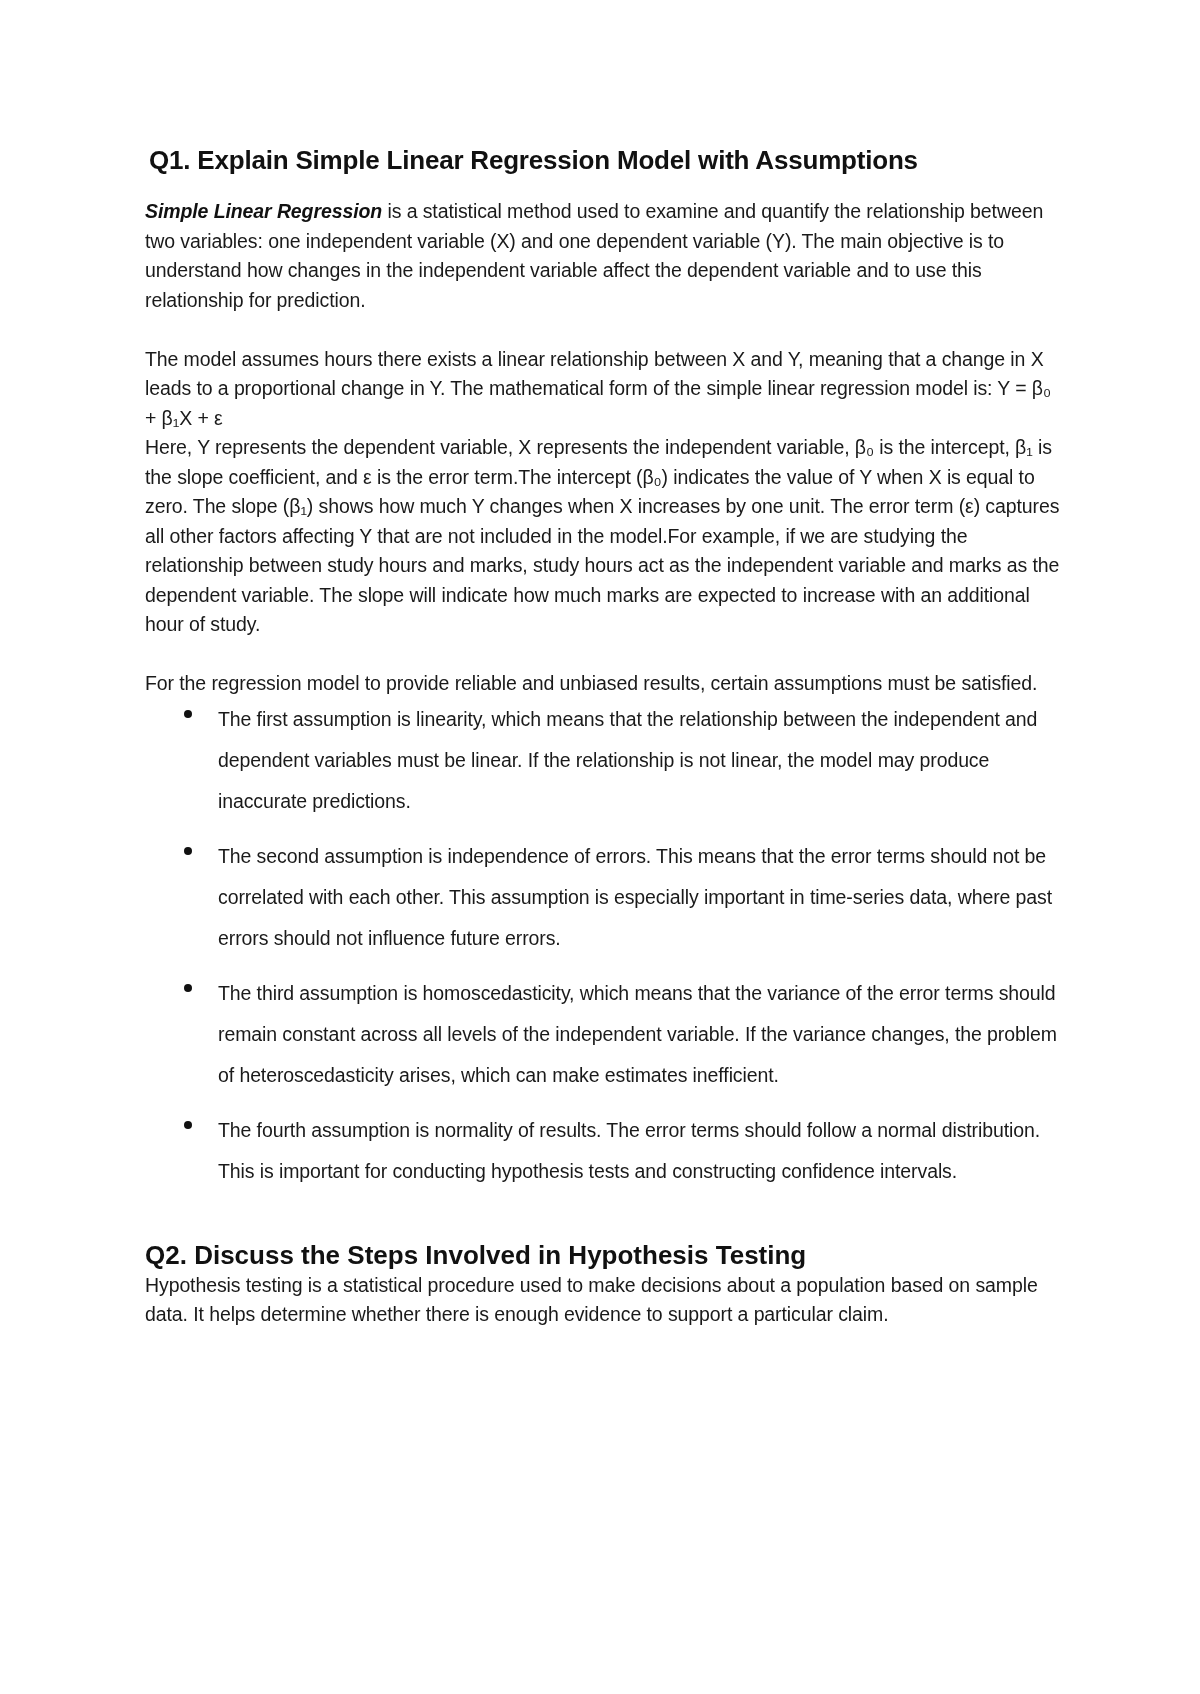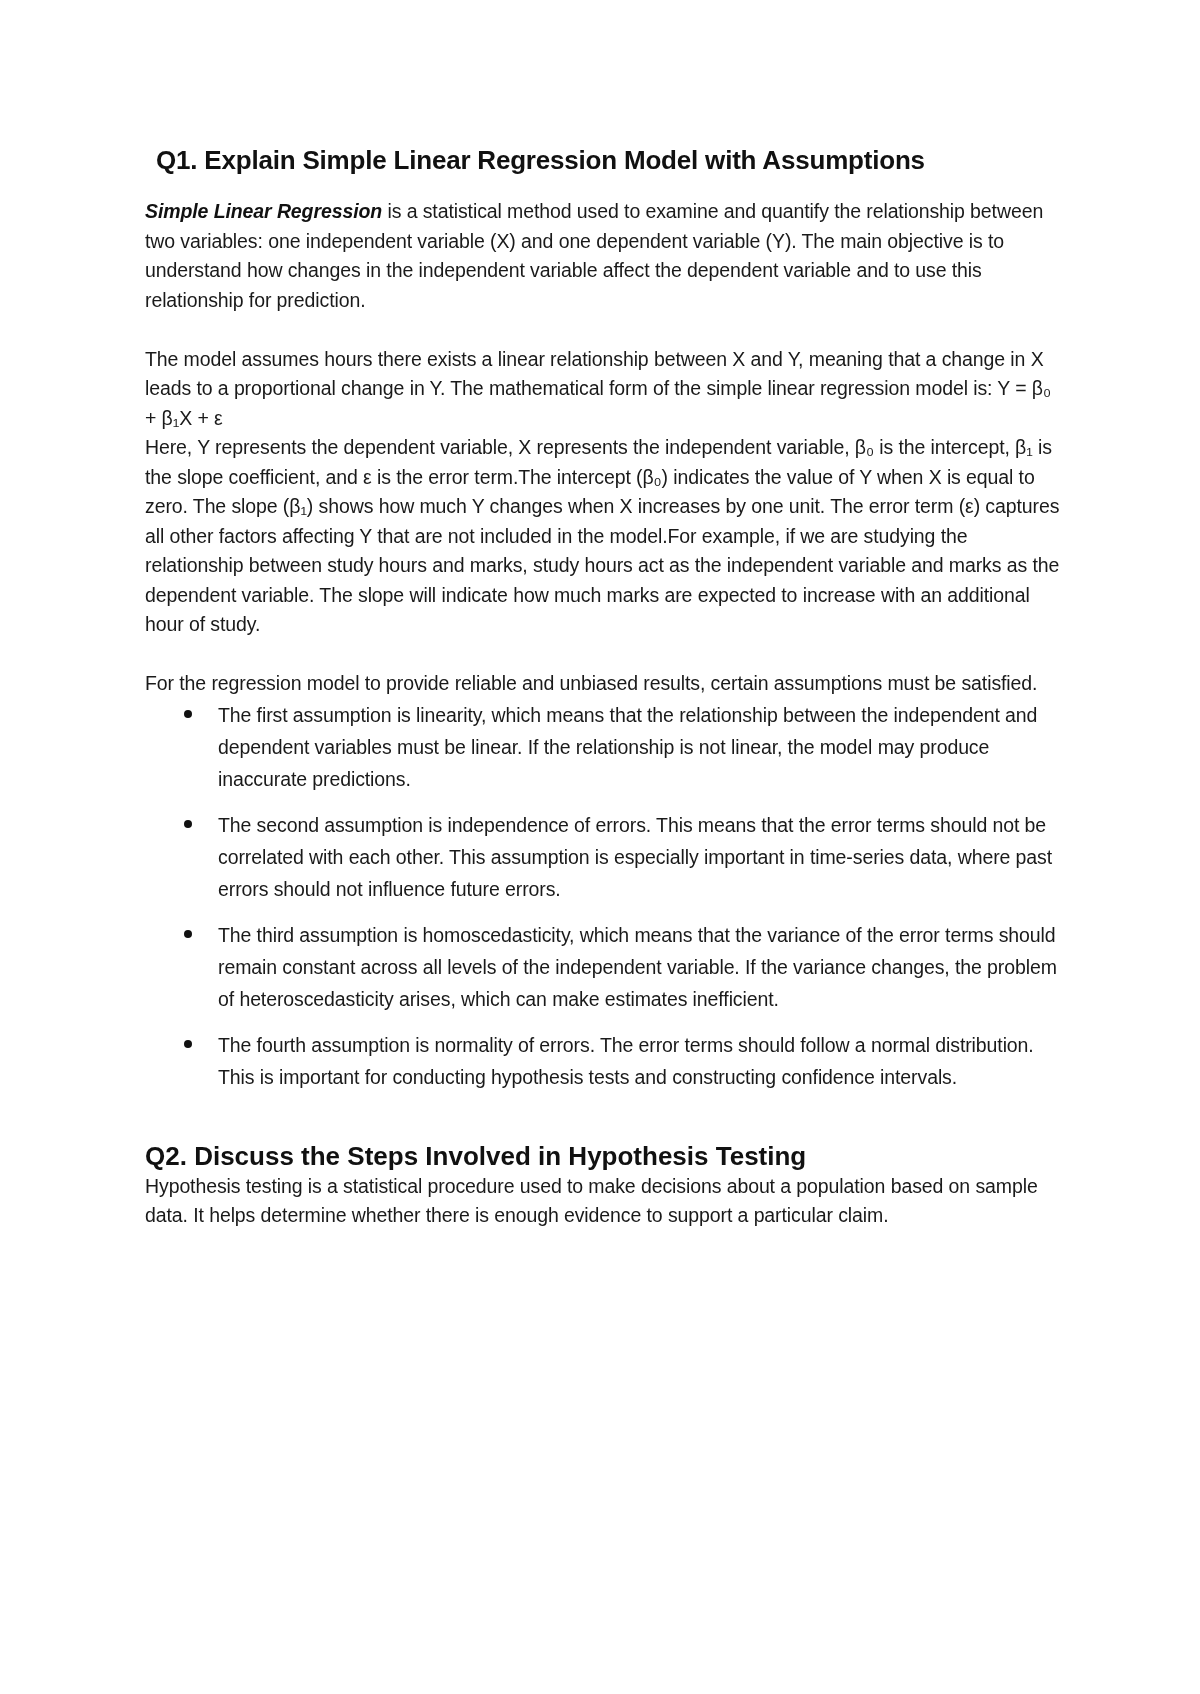--- a/index.html
+++ b/index.html
@@ -19,21 +19,21 @@
       position: absolute;
       left: 145px;
       top: 143px;
       width: 920px;
     }
     .h1 {
       font-family: "Liberation Sans", sans-serif;
       font-weight: bold;
       font-size: 26px;
       line-height: 34px;
-      margin: 0 0 20px 11px;
+      margin: 0 0 20px 4px;
       color: #111;
       letter-spacing: -0.2px;
     }
     .p {
       font-size: 19.5px;
       line-height: 29.5px;
       margin: 0;
       color: #1a1a1a;
       letter-spacing: -0.1px;
     }
@@ -47,21 +47,21 @@
     }
     ul.bullets {
       list-style: none;
       margin: 0;
       padding: 0;
     }
     ul.bullets li {
       position: relative;
       padding-left: 73px;
       font-size: 19.5px;
-      line-height: 32px;
+      line-height: 41px;
       color: #1a1a1a;
       letter-spacing: -0.1px;
     }
     ul.bullets li + li {
       margin-top: 14px;
     }
     .bullet-dot {
       position: absolute;
       left: 39px;
       top: 11px;
@@ -93,21 +93,21 @@
   <p class="p">Here, Y represents the dependent variable, X represents the independent variable, β₀ is the intercept, β₁ is the slope coefficient, and ε is the error term.The intercept (β₀) indicates the value of Y when X is equal to zero. The slope (β₁) shows how much Y changes when X increases by one unit. The error term (ε) captures all other factors affecting Y that are not included in the model.For example, if we are studying the relationship between study hours and marks, study hours act as the independent variable and marks as the dependent variable. The slope will indicate how much marks are expected to increase with an additional hour of study.</p>
 
   <div class="gap"></div>
 
   <p class="p">For the regression model to provide reliable and unbiased results, certain assumptions must be satisfied.</p>
 
   <ul class="bullets">
     <li><span class="bullet-dot"></span><span>The first assumption is linearity, which means that the relationship between the independent and dependent variables must be linear. If the relationship is not linear, the model may produce inaccurate predictions.</span></li>
     <li><span class="bullet-dot"></span><span>The second assumption is independence of errors. This means that the error terms should not be correlated with each other. This assumption is especially important in time-series data, where past errors should not influence future errors.</span></li>
     <li><span class="bullet-dot"></span><span>The third assumption is homoscedasticity, which means that the variance of the error terms should remain constant across all levels of the independent variable. If the variance changes, the problem of heteroscedasticity arises, which can make estimates inefficient.</span></li>
-    <li><span class="bullet-dot"></span><span>The fourth assumption is normality of errors. The error terms should follow a normal distribution. This is important for conducting hypothesis tests and constructing confidence intervals.</span></li>
+    <li><span class="bullet-dot"></span><span>The fourth assumption is normality of results. The error terms should follow a normal distribution. This is important for conducting hypothesis tests and constructing confidence intervals.</span></li>
   </ul>
 
   <div class="gap" style="height:20px"></div>
 
 
   <div class="gap"></div>
 
   <p class="h2">Q2. Discuss the Steps Involved in Hypothesis Testing</p>
   <p class="p">Hypothesis testing is a statistical procedure used to make decisions about a population based on sample data. It helps determine whether there is enough evidence to support a particular claim.</p>
 

